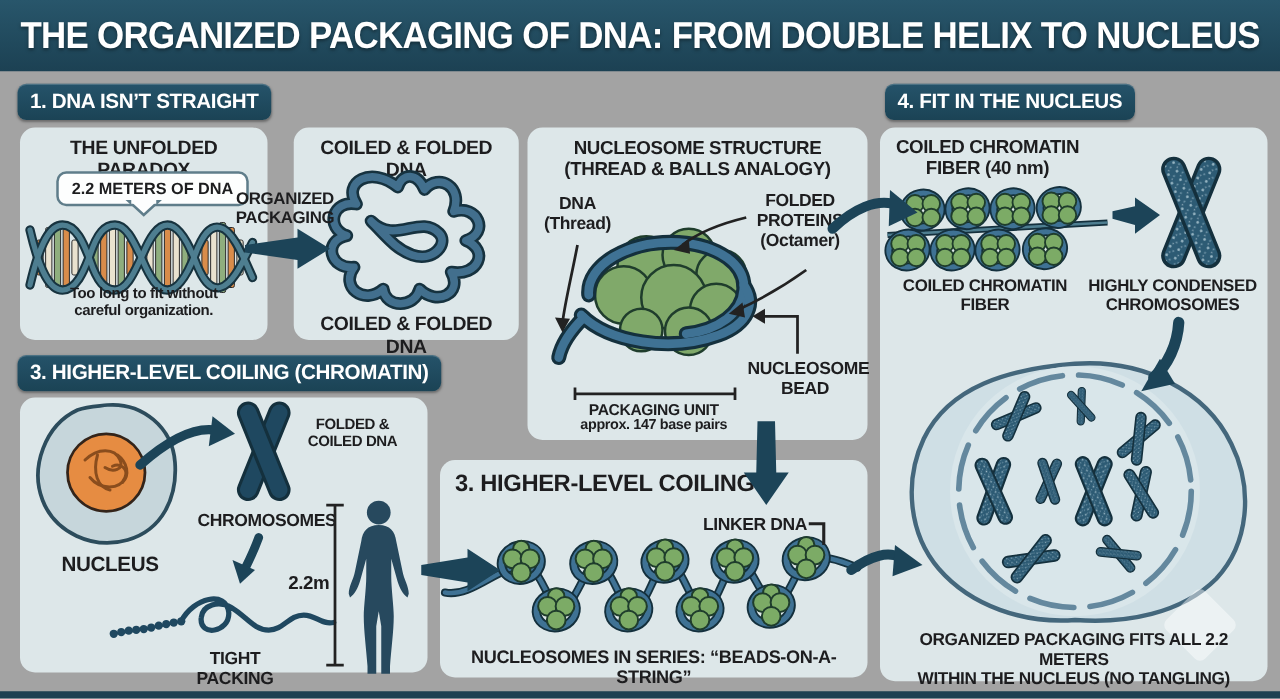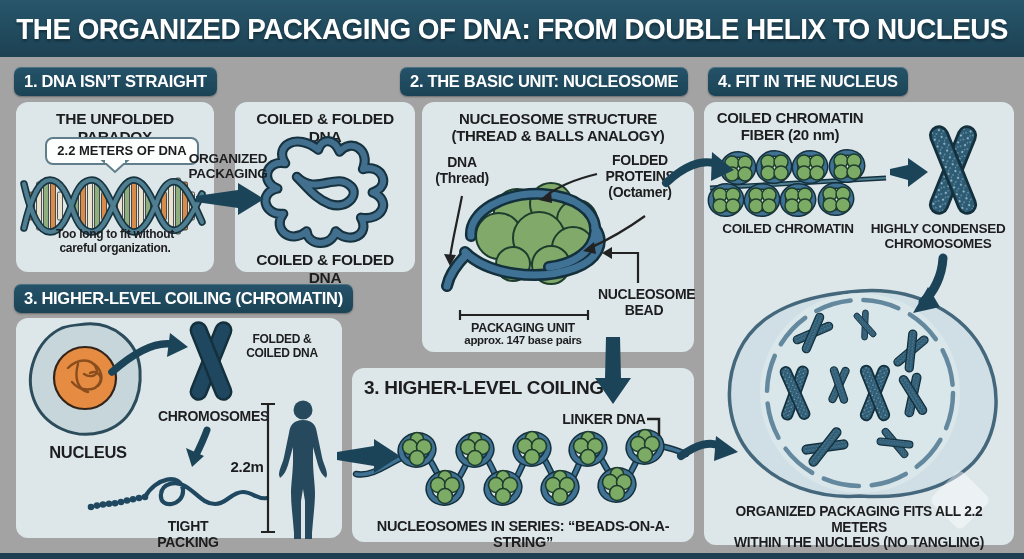--- a/index.html
+++ b/index.html
@@ -24,21 +24,20 @@
 <body>
 
 <div id="stage">
 
   <div class="abs titlebar">
     <span class="titletext">THE ORGANIZED PACKAGING OF DNA: FROM DOUBLE HELIX TO NUCLEUS</span>
   </div>
   <div class="abs" style="left:0;top:553px;width:1024px;height:6px;background:#1e4052;"></div>
 
   <div class="abs badge" style="left:14px;top:67px;">1. DNA ISN’T STRAIGHT</div>
-  <div class="abs badge" style="left:400px;top:67px;">2. THE BASIC UNIT: NUCLEOSOME</div>
   <div class="abs badge" style="left:708px;top:67px;">4. FIT IN THE NUCLEUS</div>
   <div class="abs badge" style="left:14px;top:284px;">3. HIGHER-LEVEL COILING (CHROMATIN)</div>
 
   <div class="abs panel" style="left:16px;top:102px;width:198px;height:170px;"></div>
   <div class="abs panel" style="left:235px;top:102px;width:180px;height:170px;"></div>
   <div class="abs panel" style="left:422px;top:102px;width:272px;height:250px;"></div>
   <div class="abs panel" style="left:704px;top:102px;width:310px;height:443px;"></div>
   <div class="abs panel" style="left:16px;top:318px;width:326px;height:220px;"></div>
   <div class="abs panel" style="left:352px;top:368px;width:342px;height:174px;"></div>
 
@@ -132,21 +131,21 @@
   </svg>
   <div class="abs lbl" style="left:598px;top:287px;width:92px;font-size:14px;">
     <span style="display:block">NUCLEOSOME</span>
     <span style="display:block">BEAD</span>
   </div>
   <div class="abs lbl" style="left:443px;top:321px;width:160px;font-size:12.5px;">PACKAGING UNIT</div>
   <div class="abs lbl" style="left:443px;top:334px;width:160px;font-size:11.5px;font-weight:700;">approx. 147 base pairs</div>
 
   <div class="abs lbl" style="left:710px;top:110px;width:160px;font-size:15px;">
     <span style="display:block">COILED CHROMATIN</span>
-    <span style="display:block">FIBER (20 nm)</span>
+    <span style="display:block">FIBER (40 nm)</span>
   </div>
   <svg class="abs" style="left:708px;top:148px;" width="180" height="75" viewBox="0 0 180 75">
     <defs>
       <g id="fnuc">
         <ellipse cx="0" cy="0" rx="15" ry="13.5" fill="none" stroke="#14303d" stroke-width="7" transform="rotate(-12)"></ellipse>
         <ellipse cx="0" cy="0" rx="15" ry="13.5" fill="none" stroke="#3f7294" stroke-width="4" transform="rotate(-12)"></ellipse>
         <g fill="#7cab66" stroke="#1f3d2c" stroke-width="1.5">
           <circle cx="-6" cy="-5" r="7"></circle>
             <circle cx="7" cy="-5" r="7"></circle>
             <circle cx="-6" cy="6" r="7"></circle>
@@ -175,20 +174,21 @@
       </pattern>
       <g id="xch">
         <rect x="-9.5" y="-50" width="19" height="100" rx="9.5" transform="rotate(22)"></rect>
         <rect x="-9.5" y="-50" width="19" height="100" rx="9.5" transform="rotate(-22)"></rect>
       </g>
     </defs>
     <use href="#xch" transform="translate(31,52) scale(0.92)" fill="url(#speck)" stroke="#14303d" stroke-width="3"></use>
   </svg>
   <div class="abs lbl" style="left:712px;top:221px;width:152px;font-size:13.5px;">
     <span style="display:block">COILED CHROMATIN</span>
+    <span style="display:block">FIBER</span>
   </div>
   <div class="abs lbl" style="left:866px;top:221px;width:144px;font-size:13.5px;">
     <span style="display:block">HIGHLY CONDENSED</span>
     <span style="display:block">CHROMOSOMES</span>
   </div>
   <svg class="abs" style="left:715px;top:285px;" width="290" height="215" viewBox="0 0 290 215">
     <path d="M145,6 C200,2 250,28 270,70 C288,106 284,150 258,178 C230,206 186,214 145,211 C104,214 62,200 36,170 C12,142 8,100 24,66 C44,24 92,10 145,6 Z" fill="#cfdfe5" stroke="#44677c" stroke-width="3.5"></path>
     <circle cx="145" cy="108" r="100" fill="#d9e6ea"></circle>
     <circle cx="145" cy="108" r="93" fill="none" stroke="#64889e" stroke-width="4.5" stroke-dasharray="36 13" stroke-linecap="round"></circle>
     <g fill="url(#speck)" stroke="#14303d" stroke-width="3">

